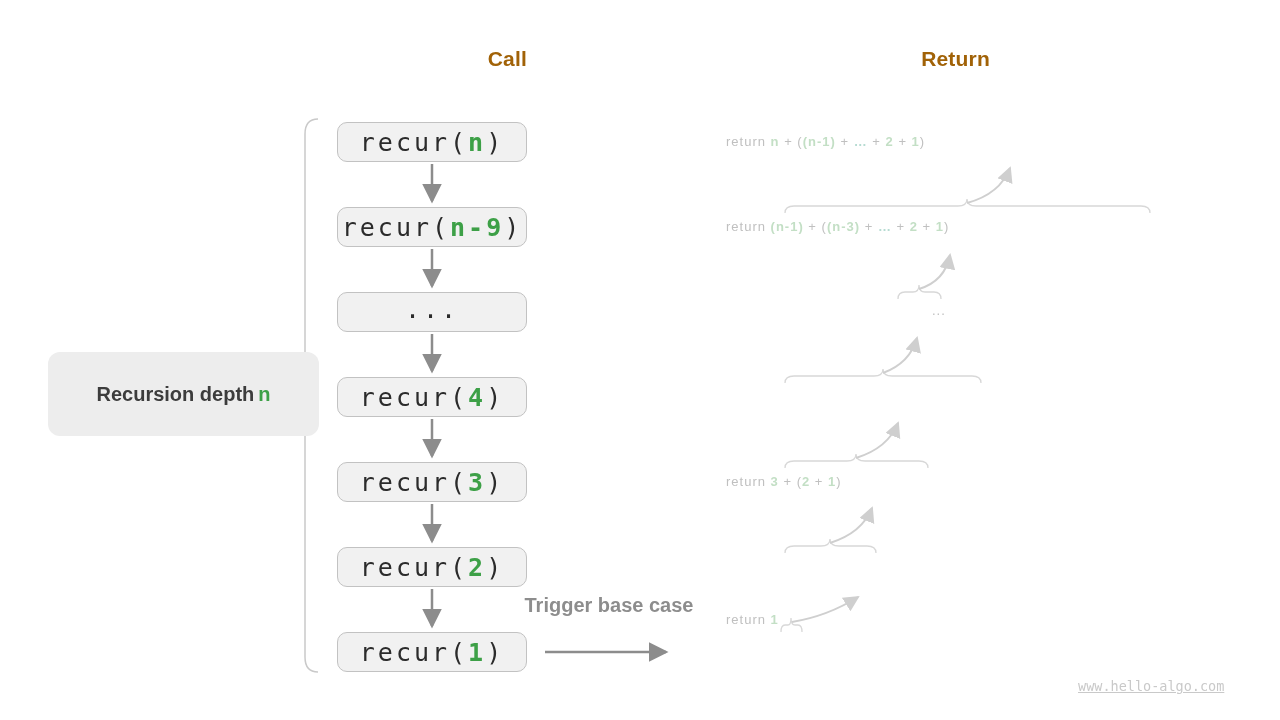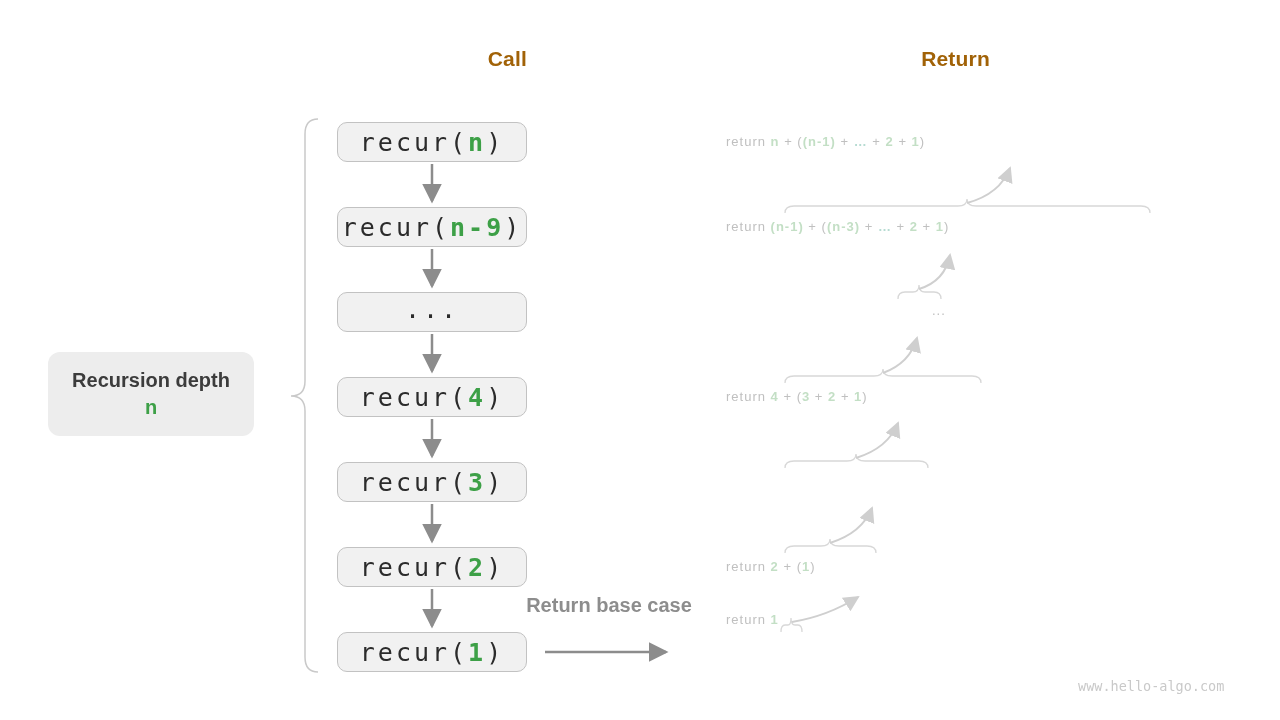--- a/index.html
+++ b/index.html
@@ -20,31 +20,31 @@
   .call-box .g{color:#3da047;font-weight:bold;}
   .call-box.dots span{position:relative;top:-3px;}
 
   .ret-row{position:absolute;left:694px;height:28px;line-height:28px;
            font-family:Liberation Sans, sans-serif;font-size:13px;letter-spacing:1px;
            color:#c0c0c0;white-space:pre;margin-left:32px;}
   .ret-row .g{color:#c3dfc5;font-weight:bold;}
   .ret-row .e{color:#b6dbd2;font-weight:bold;}
   .ret-dots{left:900px;}
 
-  .depth-label{position:absolute;left:48px;top:352px;width:206px;height:84px;
-               background:#ededed;border-radius:12px;display:flex;flex-direction:column;
+  .depth-label{position:absolute;left:48px;top:352px;width:271px;height:84px;
+               background:#ededed;border-radius:12px;display:flex;flex-direction:row;
                align-items:center;justify-content:center;gap:4px;}
   .depth-title{font-weight:bold;font-size:20px;color:#3c3c3c;}
   .depth-value{font-weight:bold;font-size:20px;color:#3da047;}
 
   .trigger-label{position:absolute;left:509px;top:594px;width:200px;text-align:center;
                  font-weight:bold;font-size:20px;color:#8d8d8d;}
 
   .watermark{position:absolute;left:1078px;top:678px;
-             font-family:"DejaVu Sans Mono",monospace;font-size:13.5px;color:#c9c9c9;}
+             font-family:"DejaVu Sans Mono",monospace;font-size:13.5px;color:#c9c9c9;text-decoration:underline;}
 </style>
 </head>
 <body>
 
 <div class="canvas">
 
   <svg class="overlay" width="1280" height="720" viewBox="0 0 1280 720">
     <defs>
       <marker id="ah-dark" markerWidth="9" markerHeight="9" refX="7" refY="4" orient="auto">
         <path d="M0,0 L8,4 L0,8 Z" fill="#8c8c8c"></path>
@@ -97,26 +97,25 @@
   <div class="call-box" style="top:207px"><span>recur(</span><span class="g">n-9</span><span>)</span></div>
   <div class="call-box dots" style="top:292px"><span>...</span></div>
   <div class="call-box" style="top:377px"><span>recur(</span><span class="g">4</span><span>)</span></div>
   <div class="call-box" style="top:462px"><span>recur(</span><span class="g">3</span><span>)</span></div>
   <div class="call-box" style="top:547px"><span>recur(</span><span class="g">2</span><span>)</span></div>
   <div class="call-box" style="top:632px"><span>recur(</span><span class="g">1</span><span>)</span></div>
 
   <div class="ret-row" style="top:128px"><span>return </span><span class="g">n</span><span> + </span><span>(</span><span class="g">(n-1)</span><span> + </span><span class="e">…</span><span> + </span><span class="g">2</span><span> + </span><span class="g">1</span><span>)</span></div>
   <div class="ret-row" style="top:213px"><span>return </span><span class="g">(n-1)</span><span> + </span><span>(</span><span class="g">(n-3)</span><span> + </span><span class="e">…</span><span> + </span><span class="g">2</span><span> + </span><span class="g">1</span><span>)</span></div>
   <div class="ret-row ret-dots" style="top:297px"><span>...</span></div>
-  <div class="ret-row" style="top:383px"><span>return </span><span class="g">4</span><span> + </span><span>(</span><span class="g">3</span><span> + </span><span class="g">2</span><span> + </span><span class="g">1</span><span>)</span></div>
-  <div class="ret-row" style="top:553px"><span>return </span><span class="g">2</span><span> + </span><span>(</span><span class="g">1</span><span>)</span></div>
+  <div class="ret-row" style="top:468px"><span>return </span><span class="g">3</span><span> + </span><span>(</span><span class="g">2</span><span> + </span><span class="g">1</span><span>)</span></div>
   <div class="ret-row" style="top:606px"><span>return </span><span class="g">1</span></div>
 
   <div class="depth-label">
     <div class="depth-title">Recursion depth</div>
     <div class="depth-value">n</div>
   </div>
 
-  <div class="trigger-label">Return base case</div>
+  <div class="trigger-label">Trigger base case</div>
 
   <div class="watermark">www.hello-algo.com</div>
 
 </div>
 
 </body></html>

